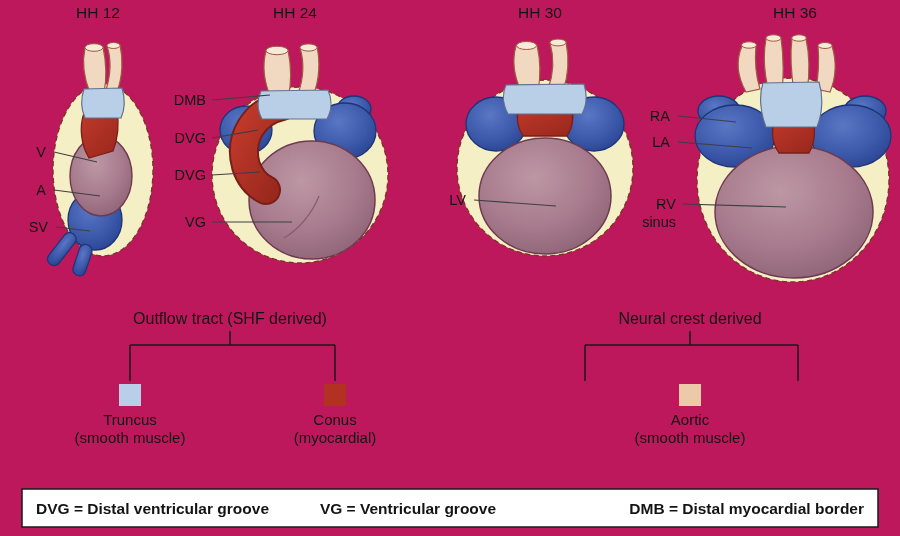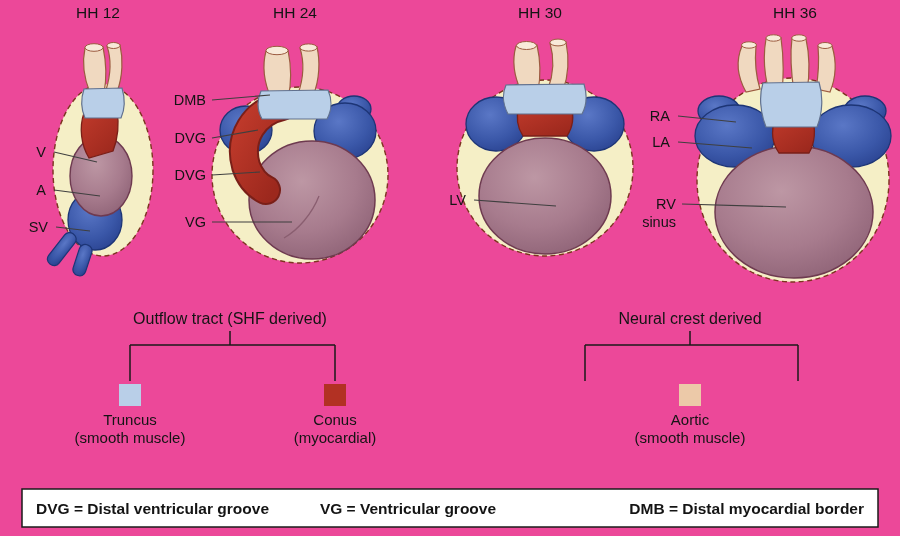--- a/index.html
+++ b/index.html
@@ -1,16 +1,16 @@
 <!DOCTYPE html>
 <html><head>
 <meta charset="utf-8">
 <style>
   html,body{margin:0;padding:0;background:#fff;}
-  .canvas{position:relative;width:900px;height:536px;background:#ec4899;overflow:hidden;
+  .canvas{position:relative;width:900px;height:536px;background:#be185d;overflow:hidden;
           font-family:"Liberation Sans",sans-serif;}
   svg text{font-family:"Liberation Sans",sans-serif;fill:#141414;}
   .stage-title{font-size:15.5px;font-weight:500;}
   .pointer-label{font-size:14.5px;}
   .legend-title{font-size:16px;font-weight:500;}
   .swatch-label{font-size:15px;}
   .swatch-sub{font-size:15px;}
   .abbrev{font-size:15.5px;font-weight:700;}
 </style>
 </head>

